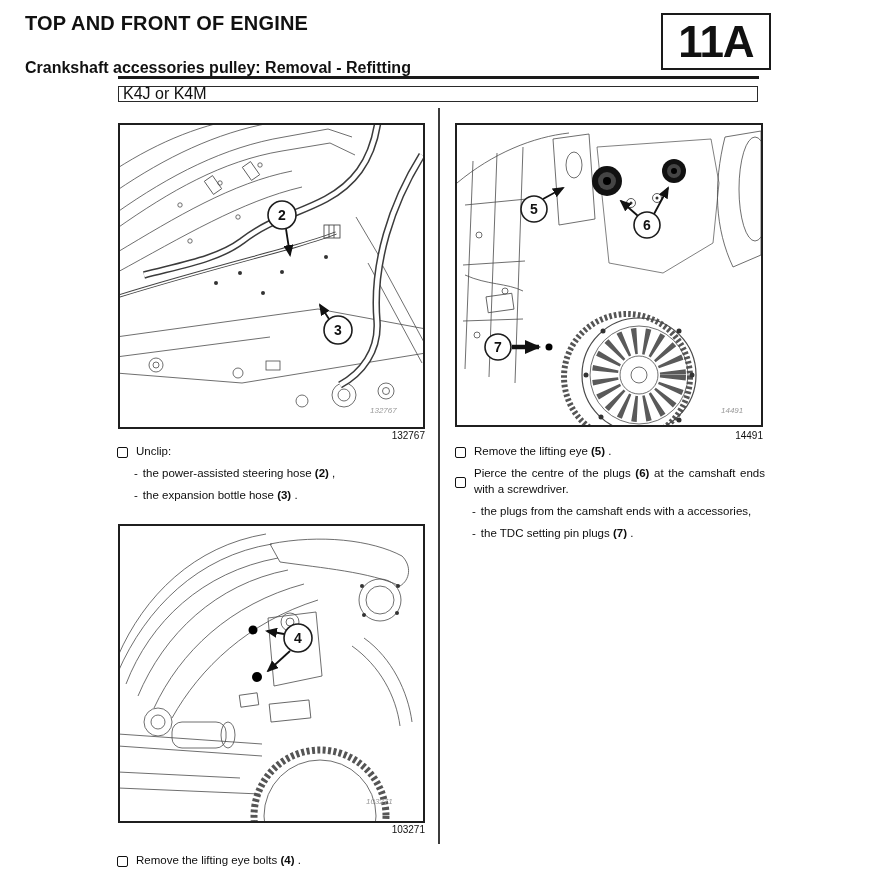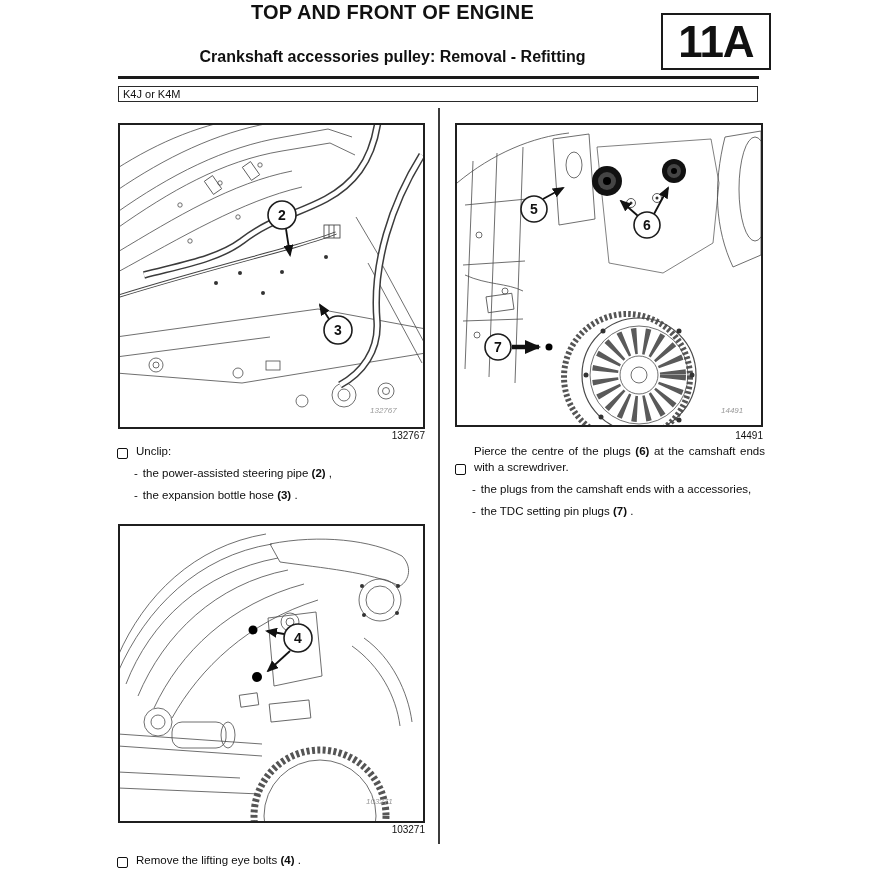--- a/index.html
+++ b/index.html
@@ -1,54 +1,54 @@
 <!DOCTYPE html>
 <html><head>
 <meta charset="utf-8">
 <style>
   html,body { margin:0; padding:0; background:#ffffff; }
   .page {
     position:relative; width:874px; height:874px; background:#fff;
     font-family:"Liberation Sans", sans-serif; color:#111; overflow:hidden;
   }
   
-  .titles { position:absolute; left:25px; top:1px; width:735px; text-align:center; }
+  .titles { position:absolute; left:25px; top:12px; width:735px; text-align:left; }
   .title1 { font-size:20px; font-weight:700; letter-spacing:.2px; }
   .title2 { font-size:16px; font-weight:700; margin-top:24px; }
   .section-box {
     position:absolute; left:661px; top:13px; width:110px; height:57px;
     border:2px solid #1a1a1a; box-sizing:border-box;
     display:flex; align-items:center; justify-content:center;
     font-size:44px; font-weight:700; letter-spacing:-1px;
   }
   .header-rule { position:absolute; left:118px; top:76px; width:641px; height:3px; background:#1a1a1a; }
   .variant-box {
     position:absolute; left:118px; top:86px; width:640px; height:16px;
     border:1px solid #2a2a2a; box-sizing:border-box;
-    font-size:11px; line-height:14px; padding-left:4px;
+    font-size:16px; line-height:14px; padding-left:4px;
   }
   .divider { position:absolute; left:438px; top:108px; width:2px; height:736px; background:#3c3c3c; }
 
   
   .figure { position:absolute; border:2px solid #1f1f1f; box-sizing:border-box; background:#fff; }
   #fig1 { left:118px; top:123px; width:307px; height:306px; }
   #fig2 { left:118px; top:524px; width:307px; height:299px; }
   #fig3 { left:455px; top:123px; width:308px; height:304px; }
   .figure svg { display:block; width:100%; height:100%; }
   .fig-caption { position:absolute; font-size:10px; text-align:right; color:#111; }
   #cap1 { left:118px; top:430px; width:307px; }
   #cap2 { left:118px; top:824px; width:307px; }
   #cap3 { left:455px; top:430px; width:308px; }
 
   
   .textblock { position:absolute; font-size:11.5px; line-height:16px; color:#0d0d0d; }
   #left-text-1  { left:117px; top:443px; width:308px; }
   #left-text-2  { left:117px; top:852px; width:308px; }
   #right-text   { left:455px; top:443px; width:310px; }
-  .item { display:flex; align-items:flex-end; margin-bottom:6px; }
+  .item { display:flex; align-items:center; margin-bottom:6px; }
   .cbx  { flex:0 0 auto; width:9px; height:9px; border:1.5px solid #111;
           border-radius:2px; margin:2.5px 8px 0 0; background:#fff; }
   .itext { flex:1 1 auto; }
   .just { text-align:justify; }
   .sub  { display:flex; padding-left:17px; margin-bottom:6px; }
   .dash { margin-right:5px; flex:0 0 auto; }
   .ref  { font-weight:700; }
 
   
   .callout-num { font:600 14px "Liberation Sans", sans-serif; fill:#111; }
@@ -297,38 +297,42 @@
   </div>
   <div class="fig-caption" id="cap3">14491</div>
 
   <div class="textblock" id="left-text-1">
     <div class="item">
       <span class="cbx"></span>
       <div class="itext">Unclip:</div>
     </div>
     <div class="sub">
       <span class="dash">-</span>
-      <div class="itext"><span>the power-assisted steering pipe </span><span class="ref">(2)</span><span> ,</span></div>
+      <div class="itext"><span>the power-assisted steering hose </span><span class="ref">(2)</span><span> ,</span></div>
     </div>
     <div class="sub">
       <span class="dash">-</span>
       <div class="itext"><span>the expansion bottle hose </span><span class="ref">(3)</span><span> .</span></div>
     </div>
   </div>
 
   <div class="textblock" id="left-text-2">
     <div class="item">
       <span class="cbx"></span>
       <div class="itext"><span>Remove the lifting eye bolts </span><span class="ref">(4)</span><span> .</span></div>
     </div>
   </div>
 
   <div class="textblock" id="right-text">
     <div class="item">
       <span class="cbx"></span>
+      <div class="itext"><span>Remove the lifting eye </span><span class="ref">(5)</span><span> .</span></div>
+    </div>
+    <div class="item">
+      <span class="cbx"></span>
       <div class="itext just"><span>Pierce the centre of the plugs </span><span class="ref">(6)</span><span> at the camshaft ends with a screwdriver.</span></div>
     </div>
     <div class="sub">
       <span class="dash">-</span>
       <div class="itext">the plugs from the camshaft ends with a accessories,</div>
     </div>
     <div class="sub">
       <span class="dash">-</span>
       <div class="itext"><span>the TDC setting pin plugs </span><span class="ref">(7)</span><span> .</span></div>
     </div>

